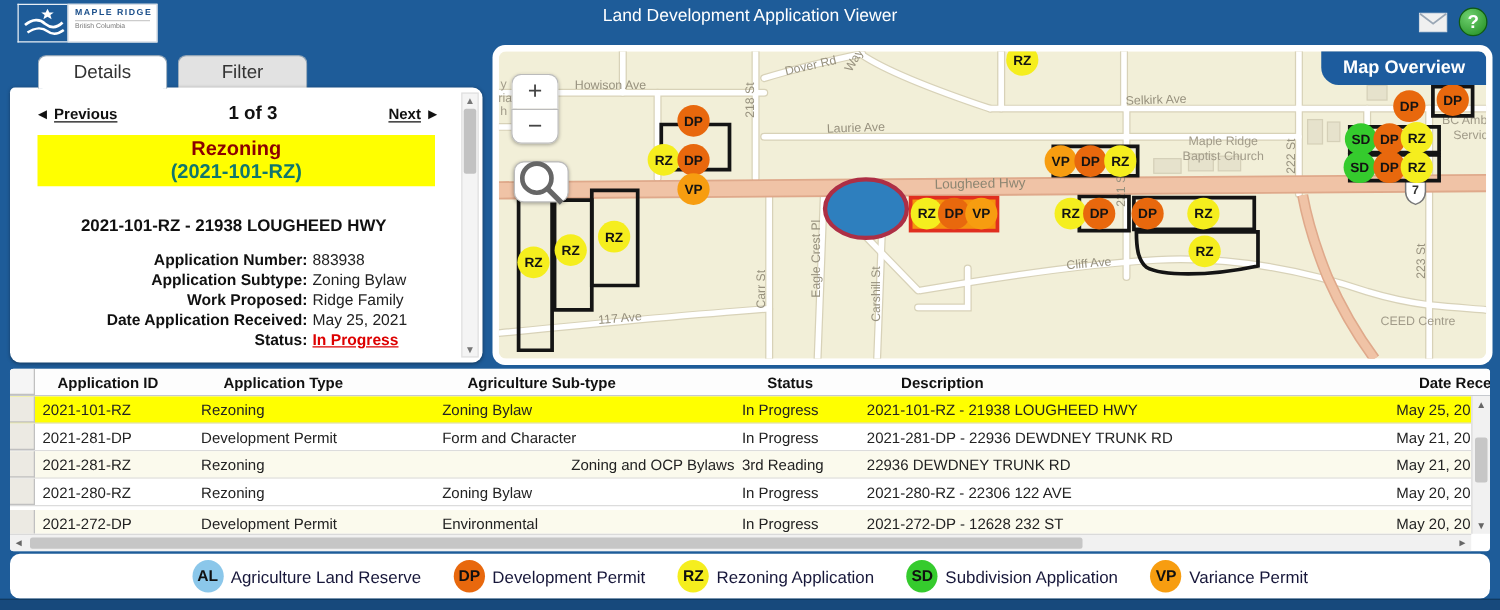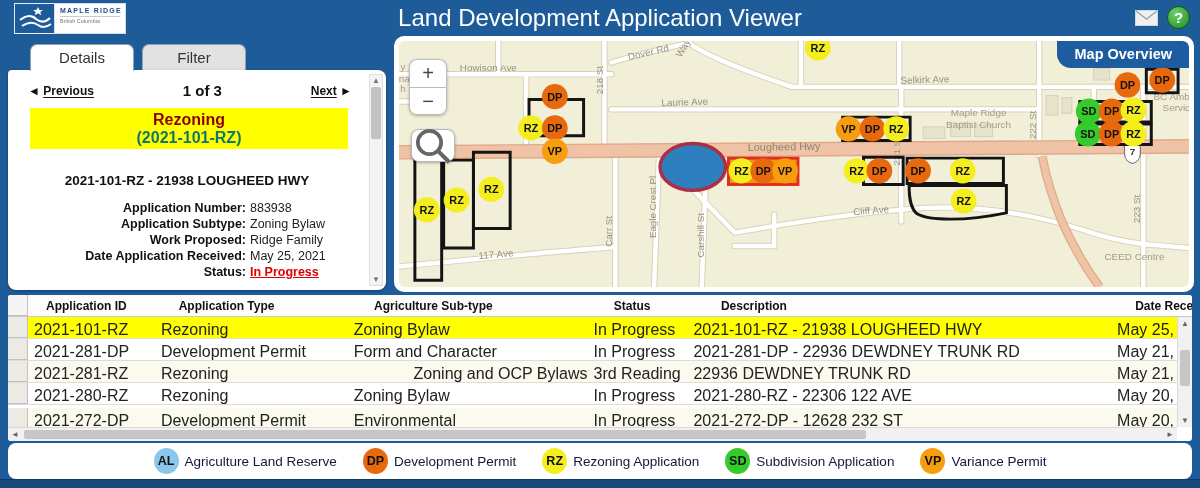--- a/index.html
+++ b/index.html
@@ -8,21 +8,21 @@
   .page { position:relative; width:1200px; height:488px; background:#1e5c99; overflow:hidden; }
   .bottom-strip { position:absolute; left:0; right:0; bottom:0; height:9px; background:#17497c; border-top:1px solid #103a62; }
 
   
   .hdr { position:absolute; left:0; top:0; width:1200px; height:38px; }
   .logo { position:absolute; left:14px; top:3px; display:flex; align-items:stretch; height:31px; }
   .logo-mark { width:40px; height:31px; border:1px solid #e8eef5; border-right:none; display:flex; align-items:center; justify-content:center; }
   .logo-box { background:#fff; border:1px solid #d7dee6; width:72px; padding:3px 5px 2px 5px; }
   .logo-title { font-size:7px; font-weight:bold; letter-spacing:1.2px; color:#1b4f8a; white-space:nowrap; }
   .logo-sub { font-size:5.5px; color:#777; border-top:1px solid #ccc; margin-top:2px; padding-top:1px; white-space:nowrap; }
-  .hdr-title { position:absolute; left:50%; top:4px; transform:translateX(-50%); color:#fff; font-size:24px; font-weight:500; white-space:nowrap; }
+  .hdr-title { position:absolute; left:50%; top:4px; transform:translateX(-50%); color:#fff; font-size:14px; font-weight:500; white-space:nowrap; }
   .hdr-icons { position:absolute; right:10px; top:6px; display:flex; align-items:center; gap:9px; }
   .mail { width:23px; height:16px; display:block; }
   .help { width:23px; height:23px; border-radius:50%; background:radial-gradient(circle at 35% 30%, #6fd06f, #1f8b1f); border:1px solid #0f5c0f;
           color:#fff; font-weight:bold; font-size:15px; text-align:center; line-height:21px; cursor:pointer; }
 
   
   .dpanel { position:absolute; left:8px; top:44px; width:378px; height:246px; }
   .tabs { position:absolute; left:22px; top:0; height:27px; display:flex; gap:8px; }
   .tab { width:104px; text-align:center; font-size:15px; color:#333; line-height:26px; border:1px solid #8fa3b5; border-bottom:none;
          border-radius:7px 7px 0 0; background:#e2e2e2; cursor:pointer; }
@@ -66,21 +66,21 @@
 
   
   .grid { position:absolute; left:8px; top:295px; width:1184px; height:146px; background:#fff; border-radius:3px; overflow:hidden; }
   .thead { display:flex; height:22px; border-bottom:1px solid #c6c9ce; background:#fdfdfd;gap:12px; }
   .th { font-size:12px; font-weight:bold; color:#111; padding:4px 0 0 6px; white-space:nowrap; overflow:hidden; }
   .tbody { position:absolute; left:0; top:22px; right:15px; bottom:14px; overflow:hidden; }
   .trow { display:flex; height:22px; border-bottom:1px solid #dcdcdc; background:#fff; cursor:pointer; }
   .trow.alt { background:#fbfaed; }
   .trow.sel { background:#ffff00; }
   .trow.gap { margin-top:3px; }
-  .td { font-size:16px; color:#222; padding:4px 0 0 6px; white-space:nowrap; overflow:hidden; }
+  .td { font-size:12px; color:#222; padding:4px 0 0 6px; white-space:nowrap; overflow:hidden; }
   .gut { width:20px; background:#eceae3; border-right:1px solid #c0c0c0; border-bottom:1px solid #c0c0c0; flex:none; }
   .th-gut { background:#f5f5f5; }
   .tvscroll { position:absolute; right:0; top:22px; bottom:14px; width:15px; background:#f1f1f1; border-left:1px solid #dadada; font-size:8px; color:#666; }
   .tvscroll .thumb { position:absolute; left:2px; right:2px; top:33px; height:36px; background:#c6c6c6; border-radius:2px; cursor:pointer; }
   .thscroll { position:absolute; left:0; right:15px; bottom:0; height:14px; background:#f1f1f1; border-top:1px solid #dadada; font-size:8px; color:#666; }
   .thscroll .thumb { position:absolute; left:16px; top:2px; height:9px; width:72%; background:#c6c6c6; border-radius:2px; cursor:pointer; }
   .harrow { position:absolute; top:2px; cursor:pointer; }
   .tvscroll .up { position:absolute; top:2px; left:0; right:0; text-align:center; cursor:pointer; }
   .tvscroll .dn { position:absolute; bottom:2px; left:0; right:0; text-align:center; cursor:pointer; }
 

